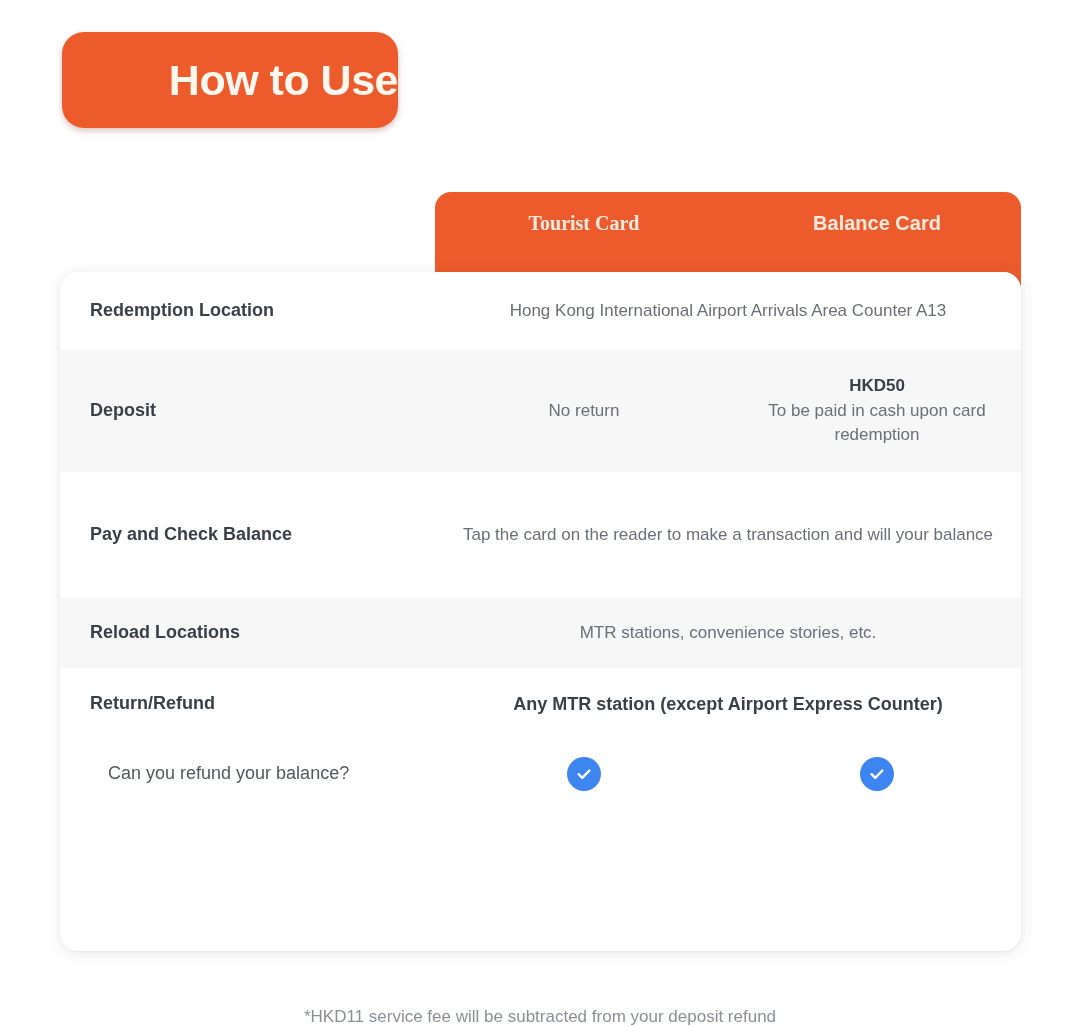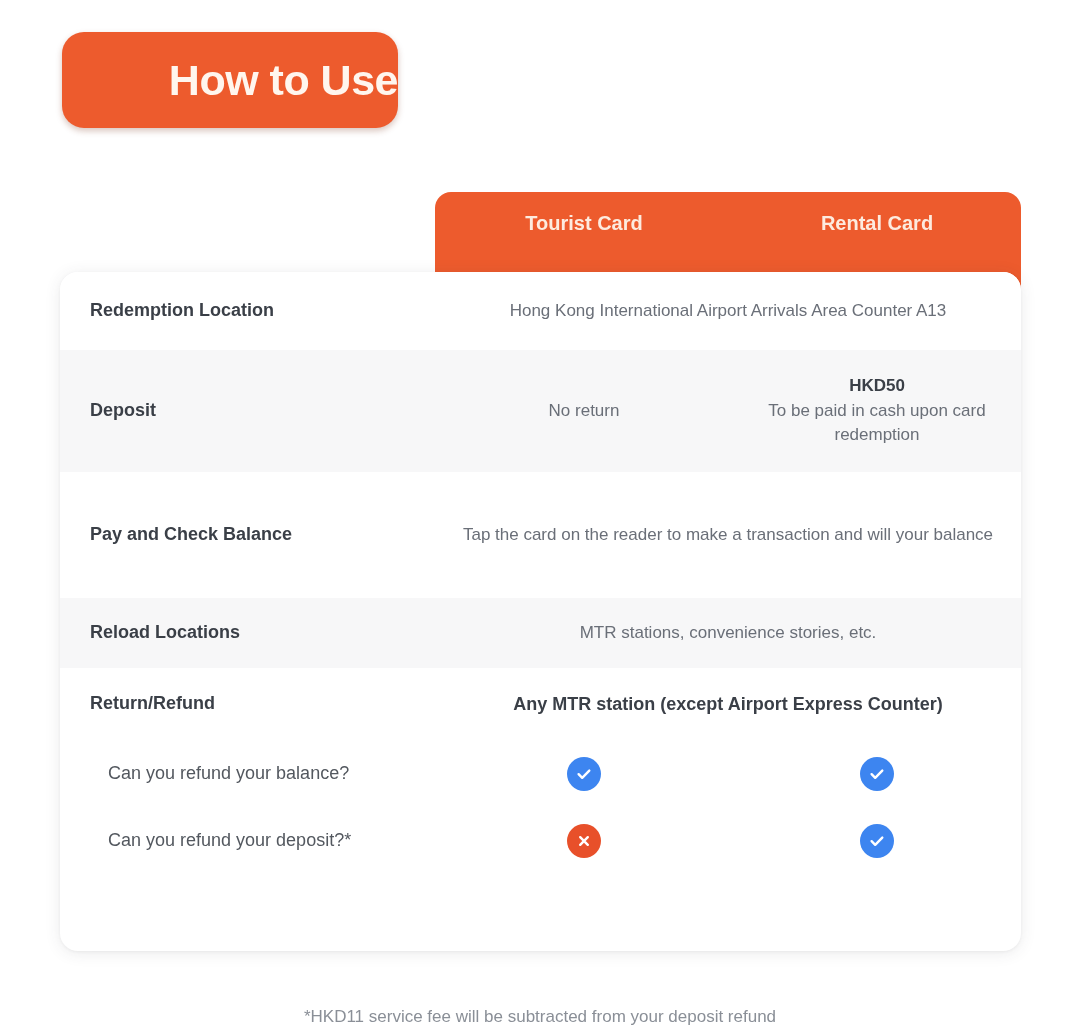--- a/index.html
+++ b/index.html
@@ -53,21 +53,21 @@
   }
   .header-band .col-head {
     position: absolute;
     top: 20px;
     font-size: 20px;
     font-weight: bold;
     color: #FDEBDF;
     text-align: center;
     white-space: nowrap;
   }
-  .header-band .col-head.tourist { left: 0px;   width: 298px; }
+  .header-band .col-head.tourist { left: 0px;   width: 298px; font-family: Liberation Serif, serif; }
   .header-band .col-head.rental  { left: 298px; width: 288px; }
 
   
   .table-card {
     position: absolute;
     left: 60px;
     top: 272px;
     width: 961px;
     height: 679px;
     background: #ffffff;
@@ -168,21 +168,21 @@
 </style>
 </head>
 <body>
 
 <div class="title-pill">
   <span class="title-text">How to Use</span>
 </div>
 
 <div class="header-band">
   <div class="col-head tourist">Tourist Card</div>
-  <div class="col-head rental">Rental Card</div>
+  <div class="col-head rental">Balance Card</div>
 </div>
 
 <div class="table-card">
 
   <div class="row r-redemption">
     <div class="row-label">Redemption Location</div>
     <div class="row-values">
       <div class="cell merged">Hong Kong International Airport Arrivals Area Counter A13</div>
     </div>
   </div>
@@ -232,38 +232,19 @@
       <div class="cell rental icon-wrap">
         <span class="badge check">
           <svg width="20" height="20" viewBox="0 0 20 20">
             <path d="M4.6 10.2 L8.2 13.8 L15.3 6.6" fill="none" stroke="#ffffff" stroke-width="2.4" stroke-linecap="round" stroke-linejoin="round"></path>
           </svg>
         </span>
       </div>
     </div>
   </div>
 
-  <div class="row question q-deposit">
-    <div class="row-label">Can you refund your deposit?*</div>
-    <div class="row-values">
-      <div class="cell tourist icon-wrap">
-        <span class="badge cross">
-          <svg width="20" height="20" viewBox="0 0 20 20">
-            <path d="M6.2 6.2 L13.8 13.8 M13.8 6.2 L6.2 13.8" fill="none" stroke="#ffffff" stroke-width="2.4" stroke-linecap="round"></path>
-          </svg>
-        </span>
-      </div>
-      <div class="cell rental icon-wrap">
-        <span class="badge check">
-          <svg width="20" height="20" viewBox="0 0 20 20">
-            <path d="M4.6 10.2 L8.2 13.8 L15.3 6.6" fill="none" stroke="#ffffff" stroke-width="2.4" stroke-linecap="round" stroke-linejoin="round"></path>
-          </svg>
-        </span>
-      </div>
-    </div>
-  </div>
 
 
   <div class="row spacer-bottom"></div>
 
 </div>
 
 <div class="footnote">*HKD11 service fee will be subtracted from your deposit refund</div>
 
 </body></html>

